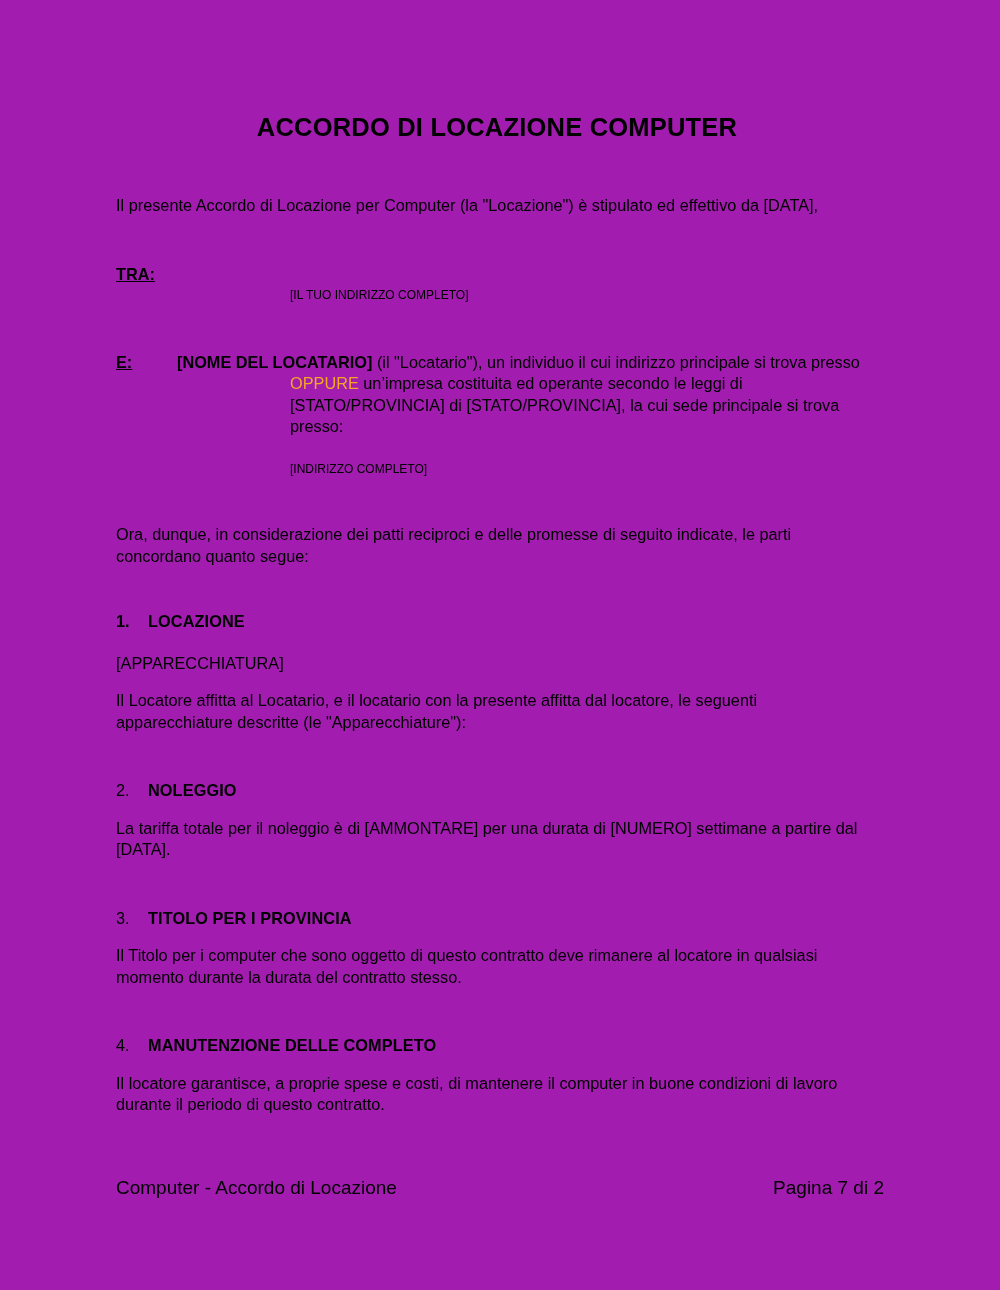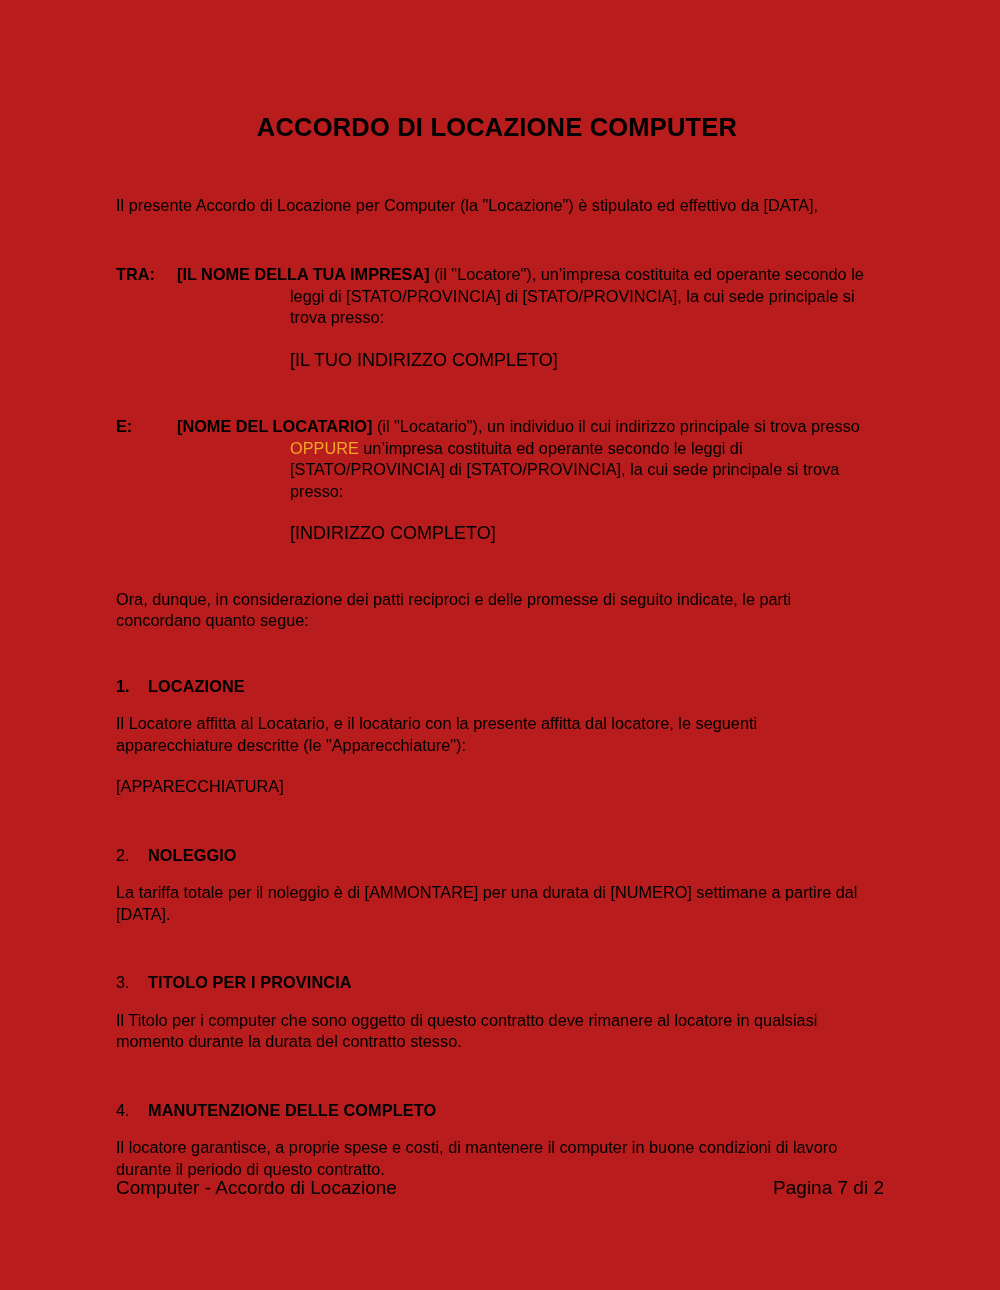--- a/index.html
+++ b/index.html
@@ -62,33 +62,34 @@
   }
 
   .party-block.tra { padding-top: 48px; }
   .party-block.e   { padding-top: 45px; }
 
   .party-label {
     position: absolute;
     left: 0;
     font-weight: bold;
     font-size: 16.3px;
+    text-decoration: underline;
   }
 
   .party-body {
     padding-left: 174px;
     text-indent: -113px;
     font-size: 16.3px;
     line-height: 21.5px;
   }
 
   .party-address {
     padding-left: 174px;
     margin-top: 21px;
-    font-size: 18px;
+    font-size: 12px;
     line-height: 21.5px;
   }
 
   .bold { font-weight: bold; }
 
   .oppure {
     font-weight: normal;
   }
 
   
@@ -132,52 +133,49 @@
     align-items: baseline;
     font-size: 19px;
     line-height: 21px;
   }
 
   .footer-right { text-align: right; }
 </style>
 </head>
 <body style="color: rgb(0, 0, 0);">
 
-<div class="page" style="background: #b91c1c;">
+<div class="page" style="background: #a21caf;">
 
   <div class="content">
 
     <h1 class="doc-title">ACCORDO DI LOCAZIONE COMPUTER</h1>
 
     <p class="para intro-para">Il presente Accordo di Locazione per Computer (la "Locazione") è stipulato ed effettivo da [DATA],</p>
 
     <div class="party-block tra">
       <span class="party-label" style="top:48px;">TRA:</span>
-      <div class="party-body">
-        <span class="bold">[IL NOME DELLA TUA IMPRESA]</span><span> (il "Locatore"), un’impresa costituita ed operante secondo le leggi di [STATO/PROVINCIA] di [STATO/PROVINCIA], la cui sede principale si trova presso:</span>
-      </div>
       <div class="party-address">[IL TUO INDIRIZZO COMPLETO]</div>
     </div>
 
     <div class="party-block e">
       <span class="party-label" style="top:45px;">E:</span>
       <div class="party-body">
         <span class="bold">[NOME DEL LOCATARIO]</span><span> (il "Locatario"), un individuo il cui indirizzo principale si trova presso </span><span class="oppure" style="color: rgb(245, 166, 35);">OPPURE</span><span> un’impresa costituita ed operante secondo le leggi di [STATO/PROVINCIA] di [STATO/PROVINCIA], la cui sede principale si trova presso:</span>
       </div>
       <div class="party-address">[INDIRIZZO COMPLETO]</div>
     </div>
 
     <p class="para" style="padding-top:44px;">Ora, dunque, in considerazione dei patti reciproci e delle promesse di seguito indicate, le parti concordano quanto segue:</p>
 
     <div class="section-heading sp-before-heading">
       <span class="section-num bold-num" style="top:44px;">1.</span>
       <span class="section-title">LOCAZIONE</span>
     </div>
+    <p class="para sub-para">[APPARECCHIATURA]</p>
     <p class="para body-after-heading">Il Locatore affitta al Locatario, e il locatario con la presente affitta dal locatore, le seguenti apparecchiature descritte (le "Apparecchiature"):</p>
-    <p class="para sub-para">[APPARECCHIATURA]</p>
 
     <div class="section-heading sp-before-heading2">
       <span class="section-num" style="top:47px;">2.</span>
       <span class="section-title">NOLEGGIO</span>
     </div>
     <p class="para body-after-heading">La tariffa totale per il noleggio è di [AMMONTARE] per una durata di [NUMERO] settimane a partire dal [DATA].</p>
 
     <div class="section-heading sp-before-heading2">
       <span class="section-num" style="top:47px;">3.</span>
       <span class="section-title">TITOLO PER I PROVINCIA</span>

